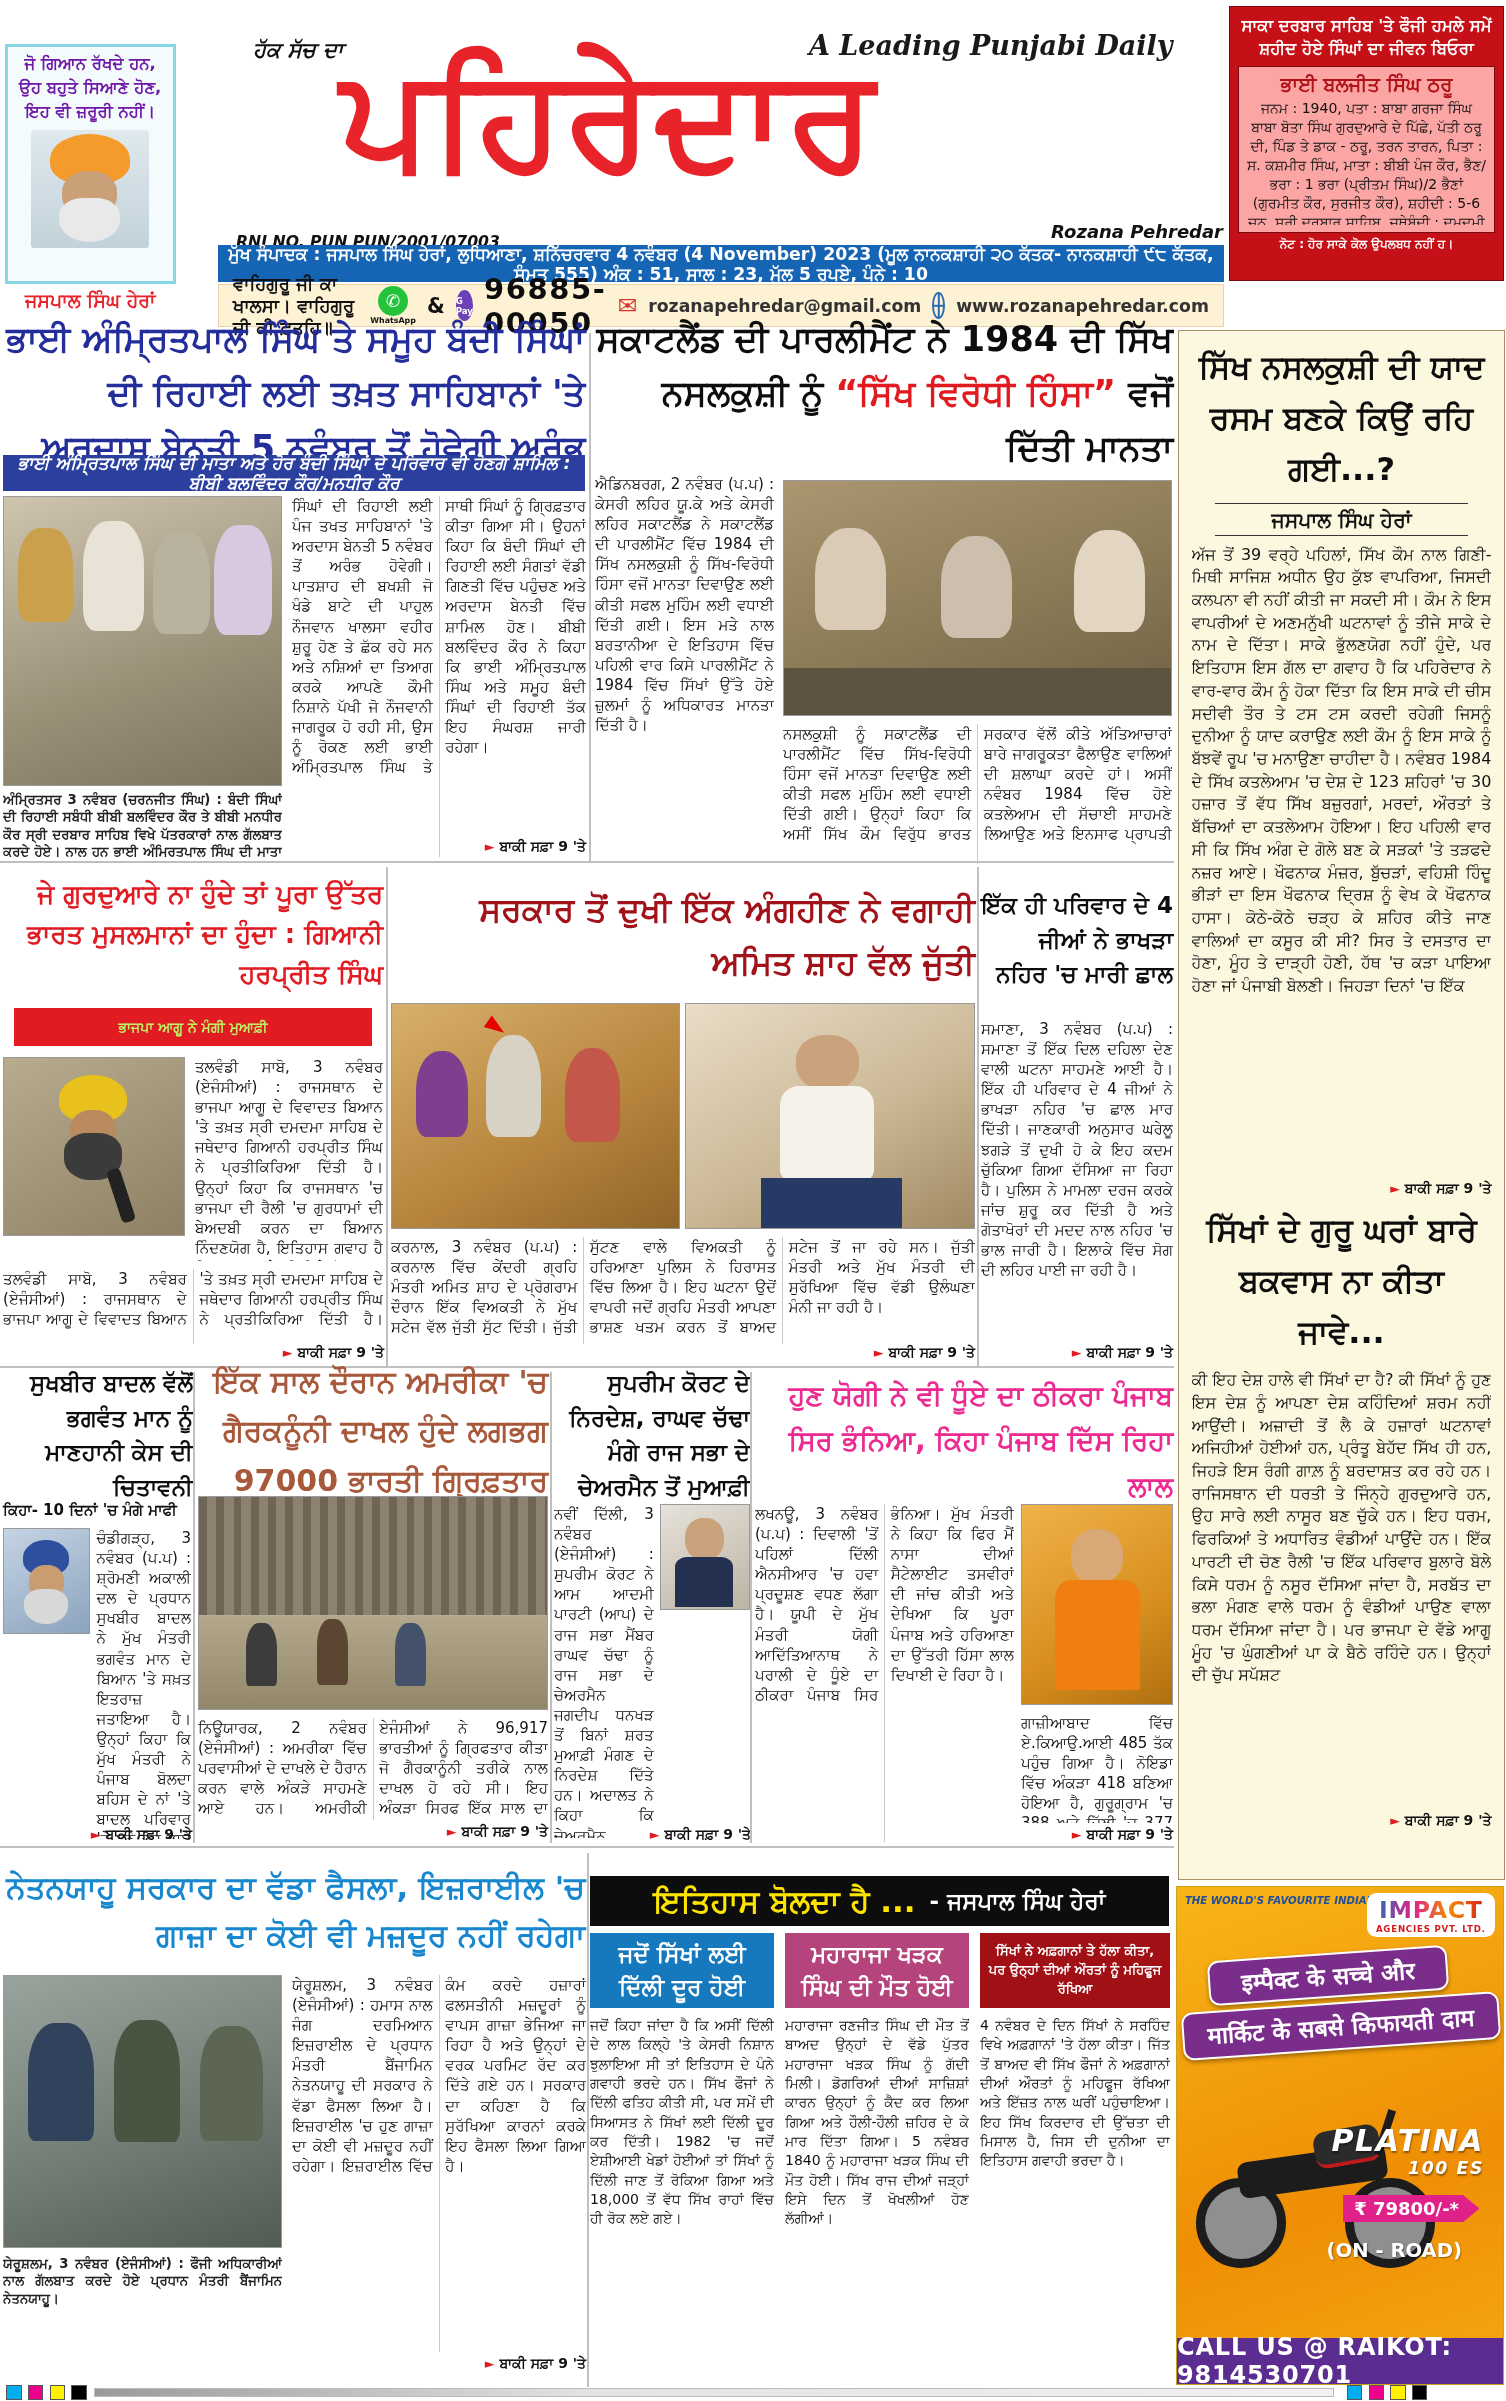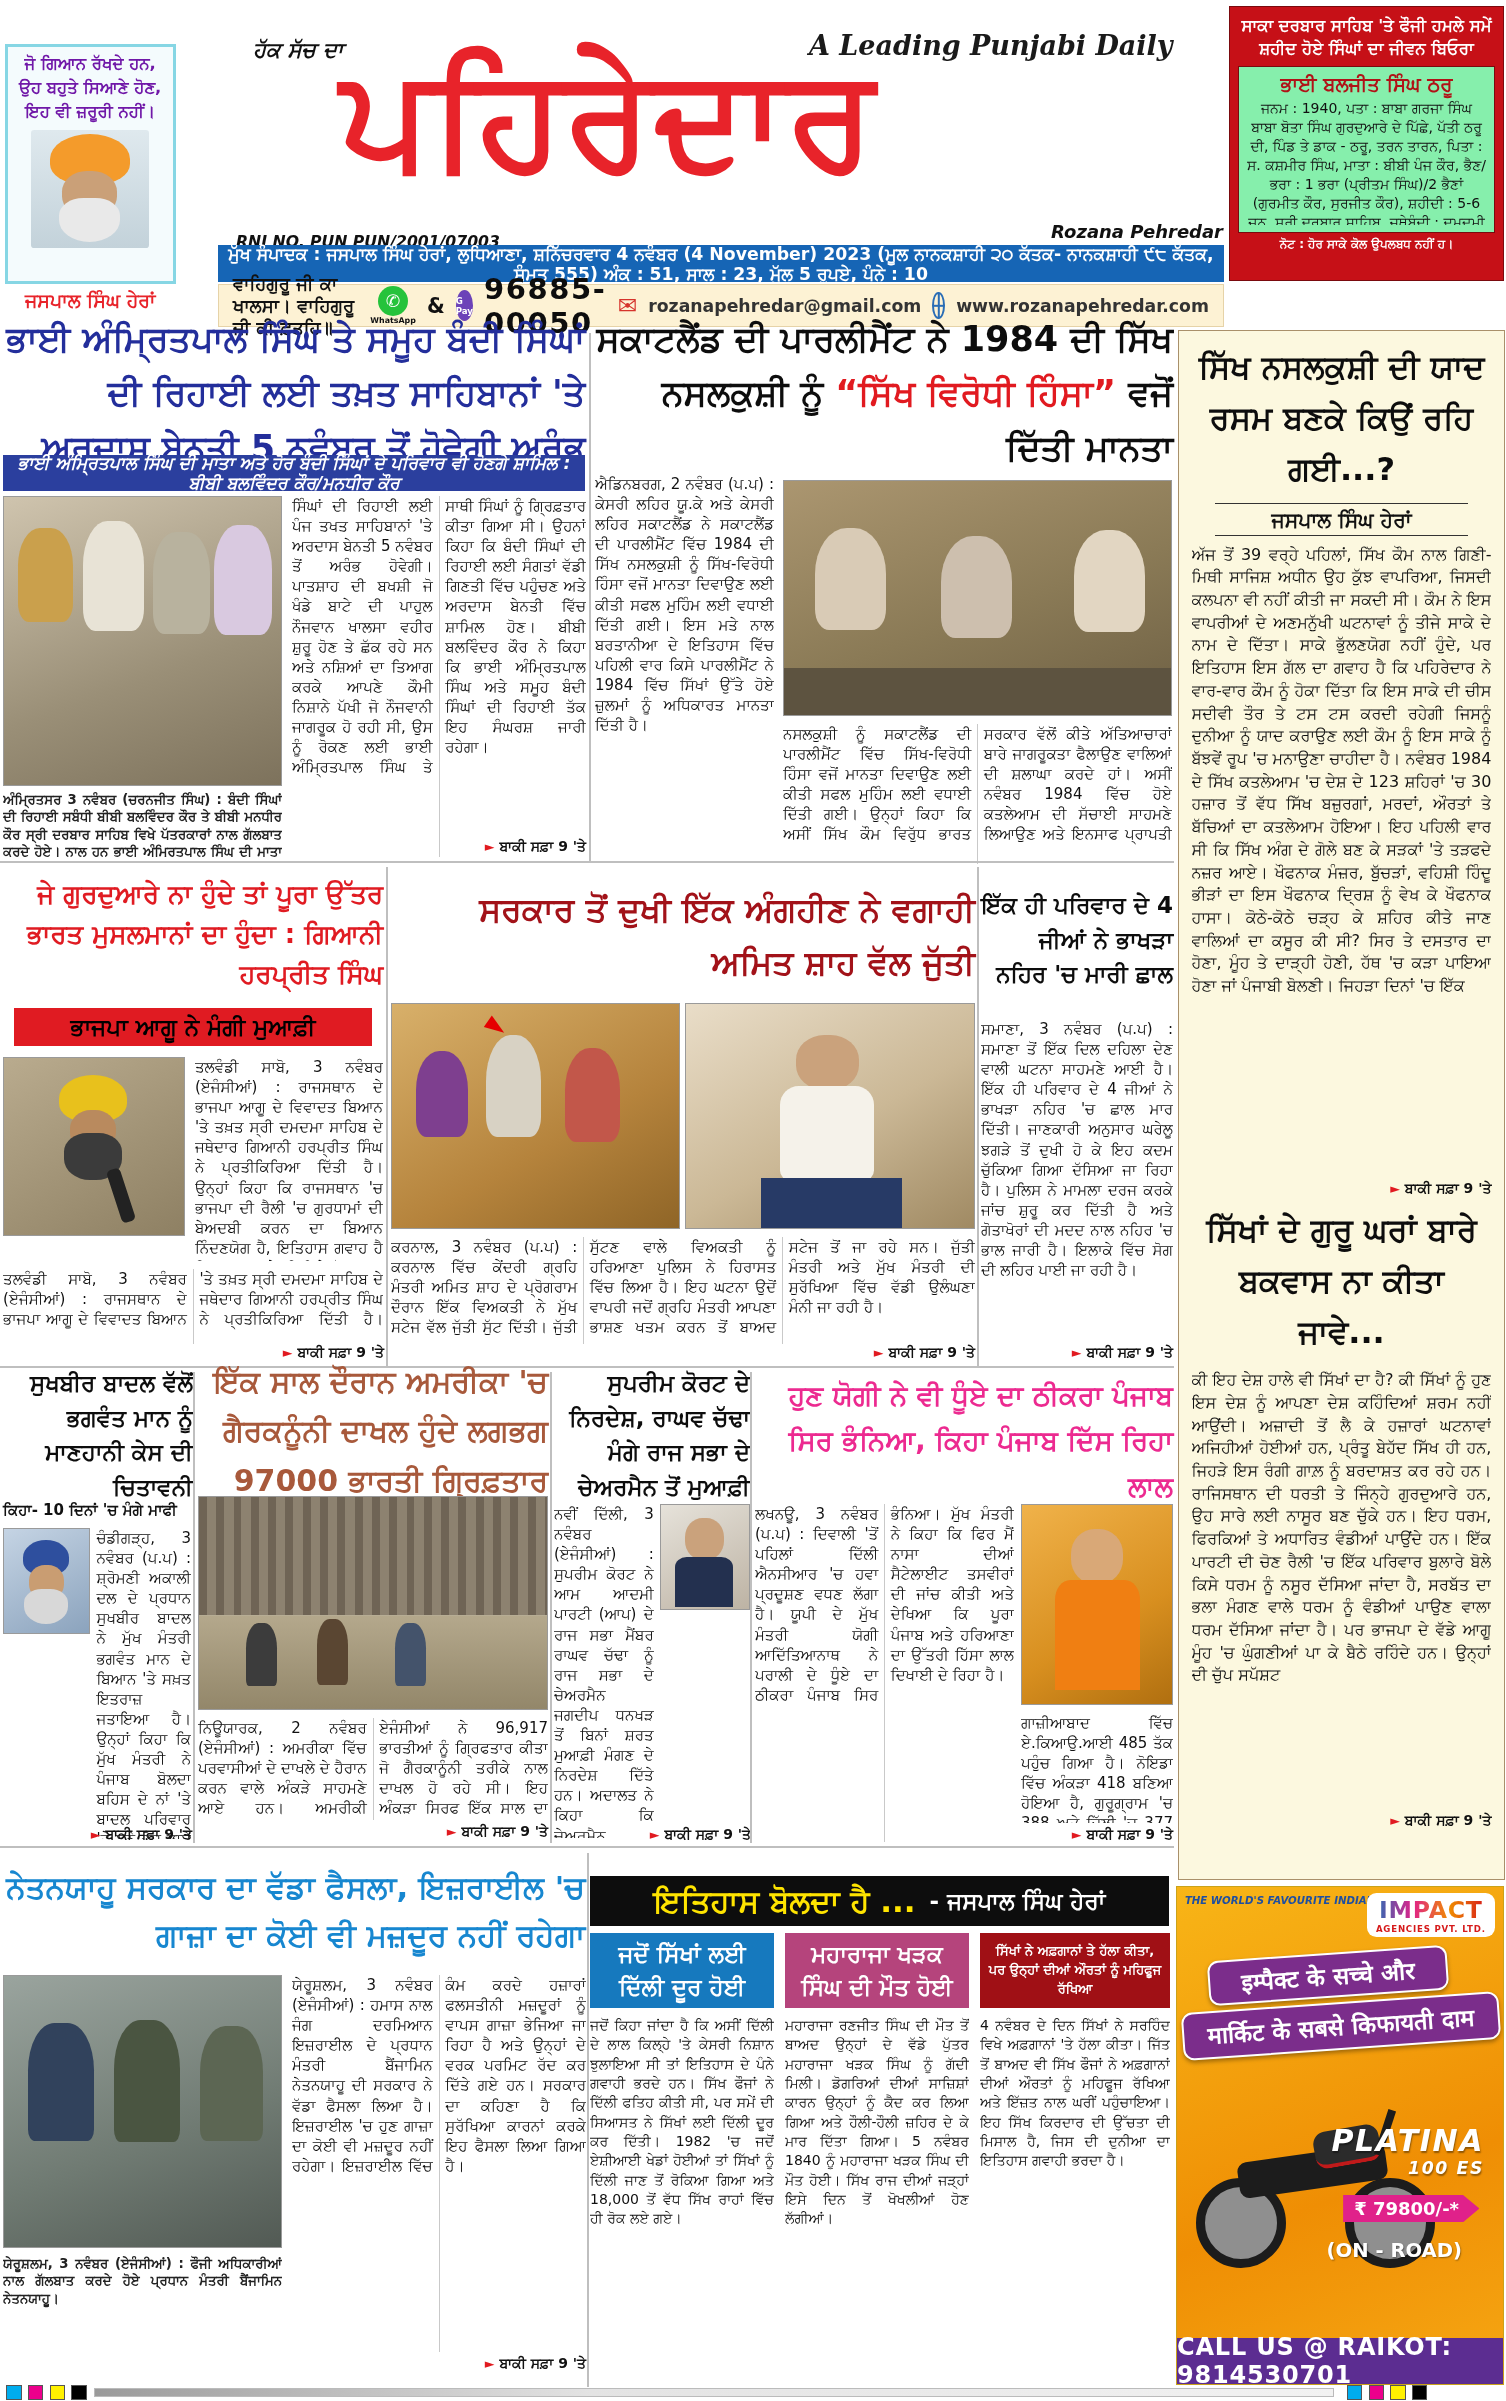--- a/index.html
+++ b/index.html
@@ -29,32 +29,32 @@
   .gp{width:31px;height:31px;background:#6c42b8;font-size:8.6px;}
   .phone{font-weight:bold;font-size:29px;letter-spacing:1.6px;color:#0d0d0d;}
   .env{color:#d6342c;font-size:23.6px;}
   .email{font-weight:bold;font-size:17.3px;color:#333;}
   .globe{width:23.6px;height:23.6px;border:2.4px solid #2a6db5;border-radius:50%;position:relative;}
   .globe:before{content:"";position:absolute;left:50%;top:0;bottom:0;width:2.4px;background:#2a6db5;transform:translateX(-50%);}
   .globe:after{content:"";position:absolute;top:50%;left:0;right:0;height:2.4px;background:#2a6db5;transform:translateY(-50%);}
   .site{font-weight:bold;font-size:17.3px;color:#333;}
   .martyr{background:#c61017;border:1.6px solid #7a0a0e;padding:6.3px 7.9px;}
   .martyr-h{color:#fff;font-weight:bold;font-size:16.5px;line-height:1.4;text-align:center;}
-  .martyr-in{background:#86efac;border:1.6px solid #7a0a0e;margin-top:6.3px;padding:6.3px 7.9px;}
+  .martyr-in{background:#fca5a5;border:1.6px solid #7a0a0e;margin-top:6.3px;padding:6.3px 7.9px;}
   .martyr-n{color:#b01217;font-weight:bold;font-size:19.6px;text-align:center;}
   .martyr-d{font-size:14px;line-height:1.35;text-align:center;margin-top:3.1px;}
   .martyr-note{color:#fff;font-weight:bold;font-size:12px;text-align:center;margin-top:4.7px;}
   
   .hl{font-weight:bold;text-align:right;}
   .hl-blue{color:#232e9b;font-size:35px;line-height:1.55;}
   .hl-black{color:#0d0d0d;font-size:35px;line-height:1.55;}
   .hl-red-in{color:#e11a20;}
   .subbar-blue{background:#2b3f9e;color:#fff;font-weight:bold;font-style:italic;font-size:17.3px;}
   .hl-red{color:#e01b22;font-size:26px;line-height:1.55;}
-  .bar-red{background:#e01b22;color:#000000;font-weight:bold;font-size:23px;}
+  .bar-red{background:#e01b22;color:#bef264;font-weight:bold;font-size:14px;}
   .hl-dred{color:#a21219;font-size:33px;line-height:1.6;}
   .hl-sm{color:#0d0d0d;font-size:23px;line-height:1.5;}
   .hl-brown{color:#a8593b;font-size:30px;line-height:1.65;}
   .hl-pink{color:#ec2a90;font-size:27.5px;line-height:1.65;}
   .hl-cyan{color:#1787d0;font-size:31px;line-height:1.55;}
   
   .bd{font-size:15px;line-height:1.34;text-align:justify;overflow:hidden;}
   .bd2{column-count:2;column-gap:12.6px;column-rule:0.8px solid #c9c9c9;}
   .bd3{column-count:3;column-gap:12.6px;column-rule:0.8px solid #c9c9c9;}
   .cap{font-size:13.3px;line-height:1.3;text-align:justify;font-weight:bold;color:#222;overflow:hidden;}

